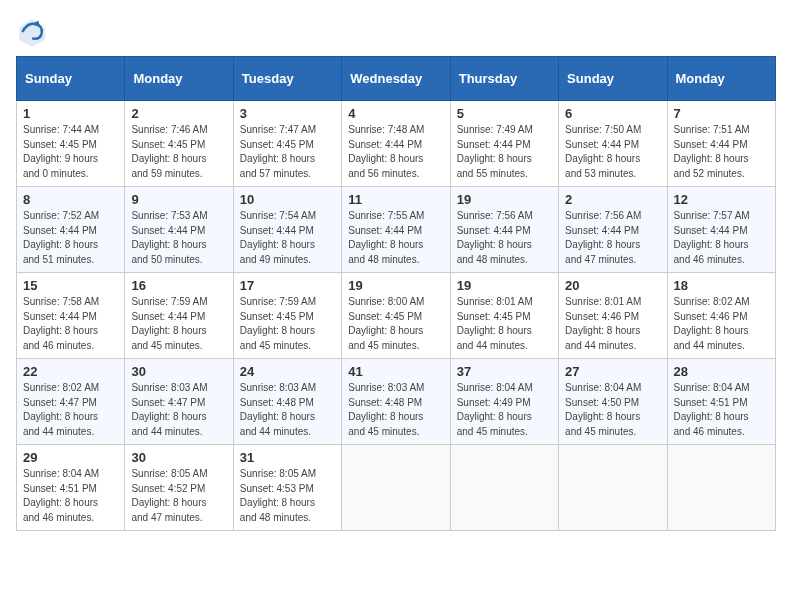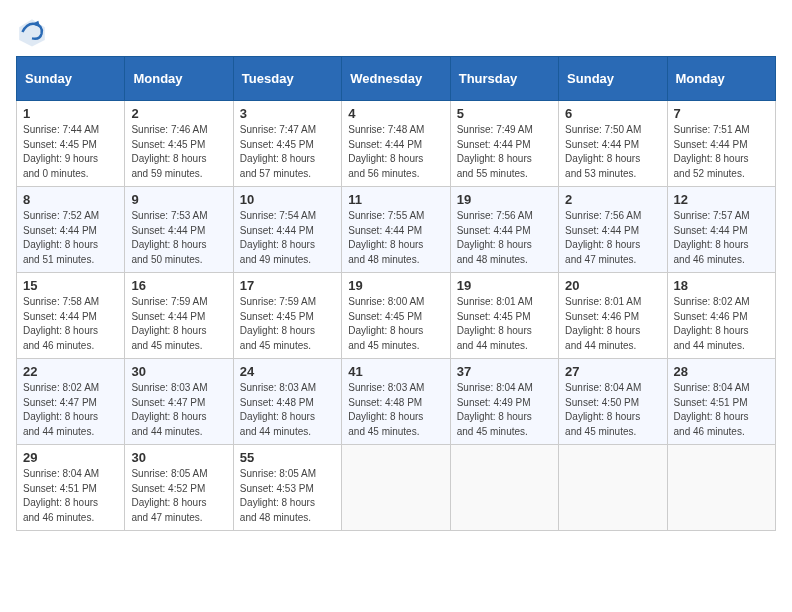--- a/index.html
+++ b/index.html
@@ -250,21 +250,21 @@
       <tr>
         <td>
           <span class="day-num">29</span>
           <div class="day-detail">Sunrise: 8:04 AM<br>Sunset: 4:51 PM<br>Daylight: 8 hours<br>and 46 minutes.</div>
         </td>
         <td>
           <span class="day-num">30</span>
           <div class="day-detail">Sunrise: 8:05 AM<br>Sunset: 4:52 PM<br>Daylight: 8 hours<br>and 47 minutes.</div>
         </td>
         <td>
-          <span class="day-num">55</span>
+          <span class="day-num">31</span>
           <div class="day-detail">Sunrise: 8:05 AM<br>Sunset: 4:53 PM<br>Daylight: 8 hours<br>and 48 minutes.</div>
         </td>
         <td class="empty-cell"></td>
         <td class="empty-cell"></td>
         <td class="empty-cell"></td>
         <td class="empty-cell"></td>
       </tr>
     </tbody>
 </table>
 

